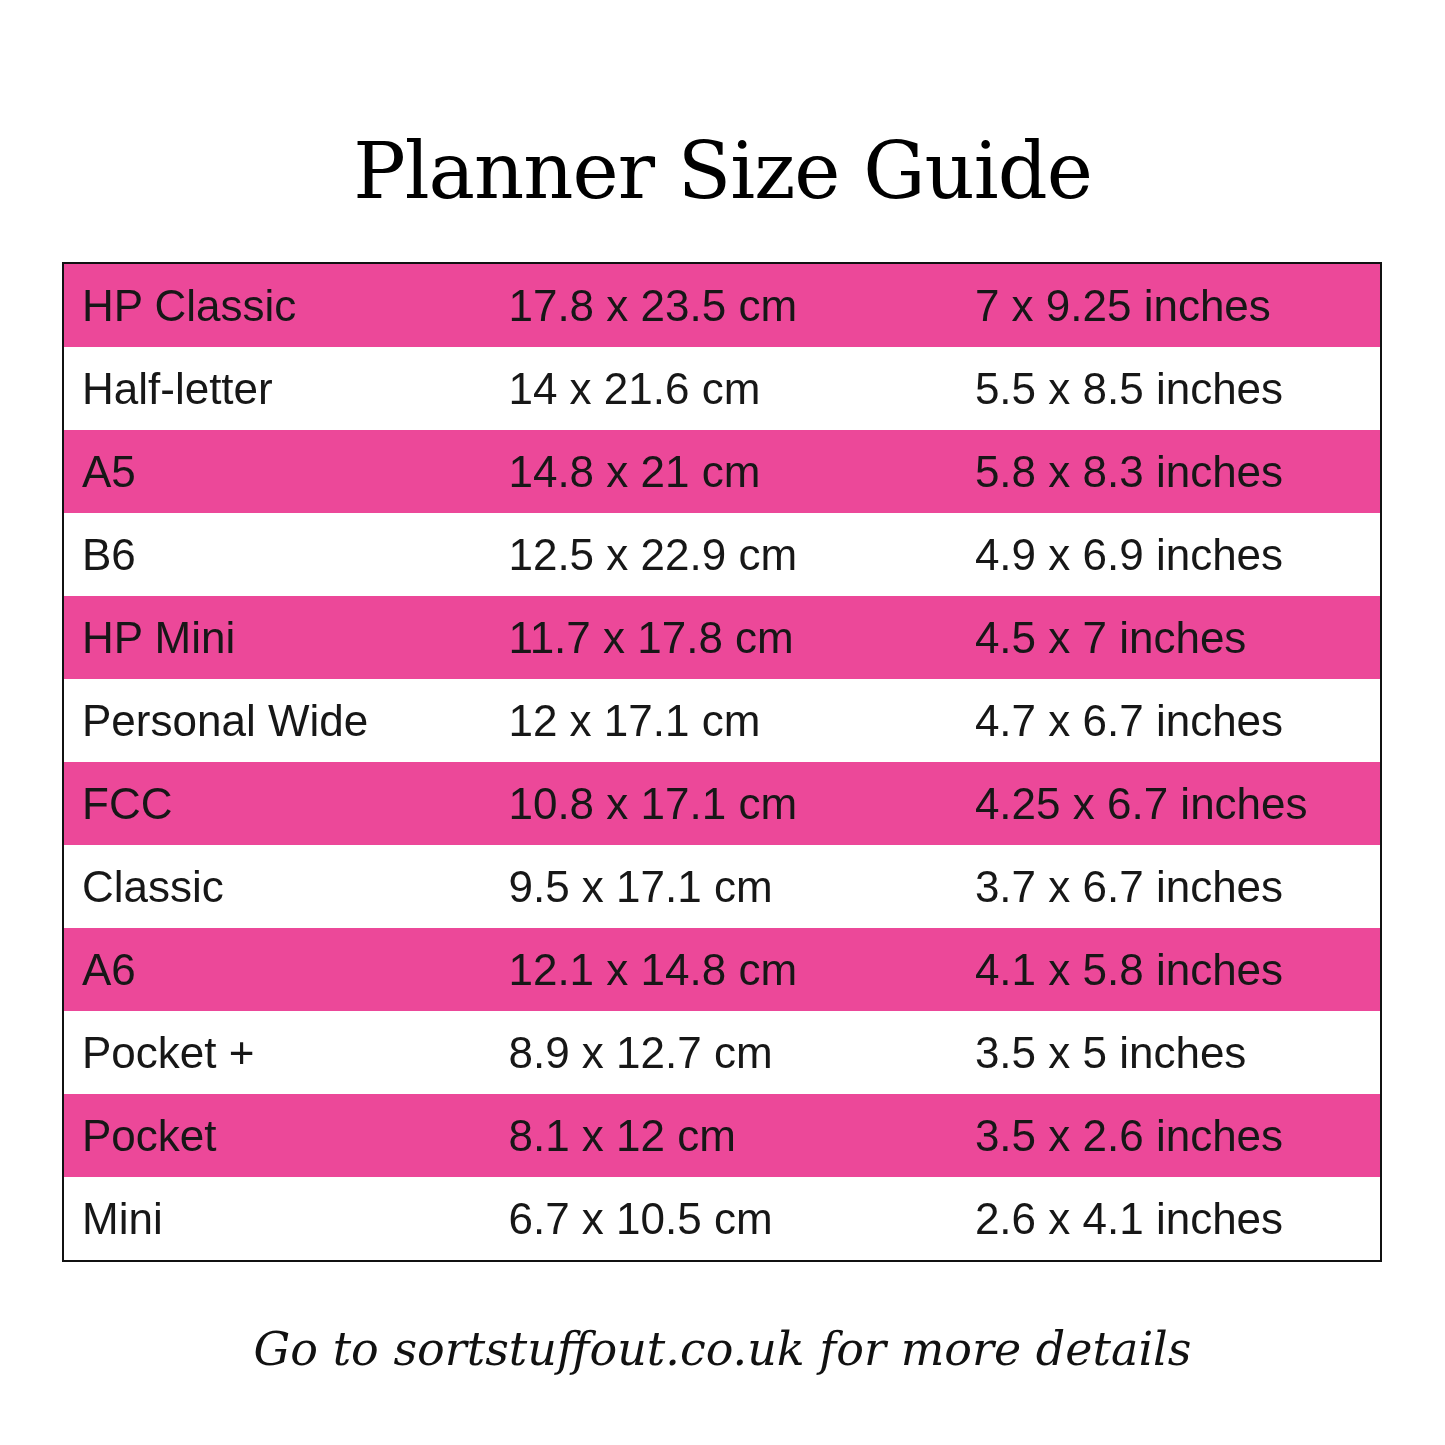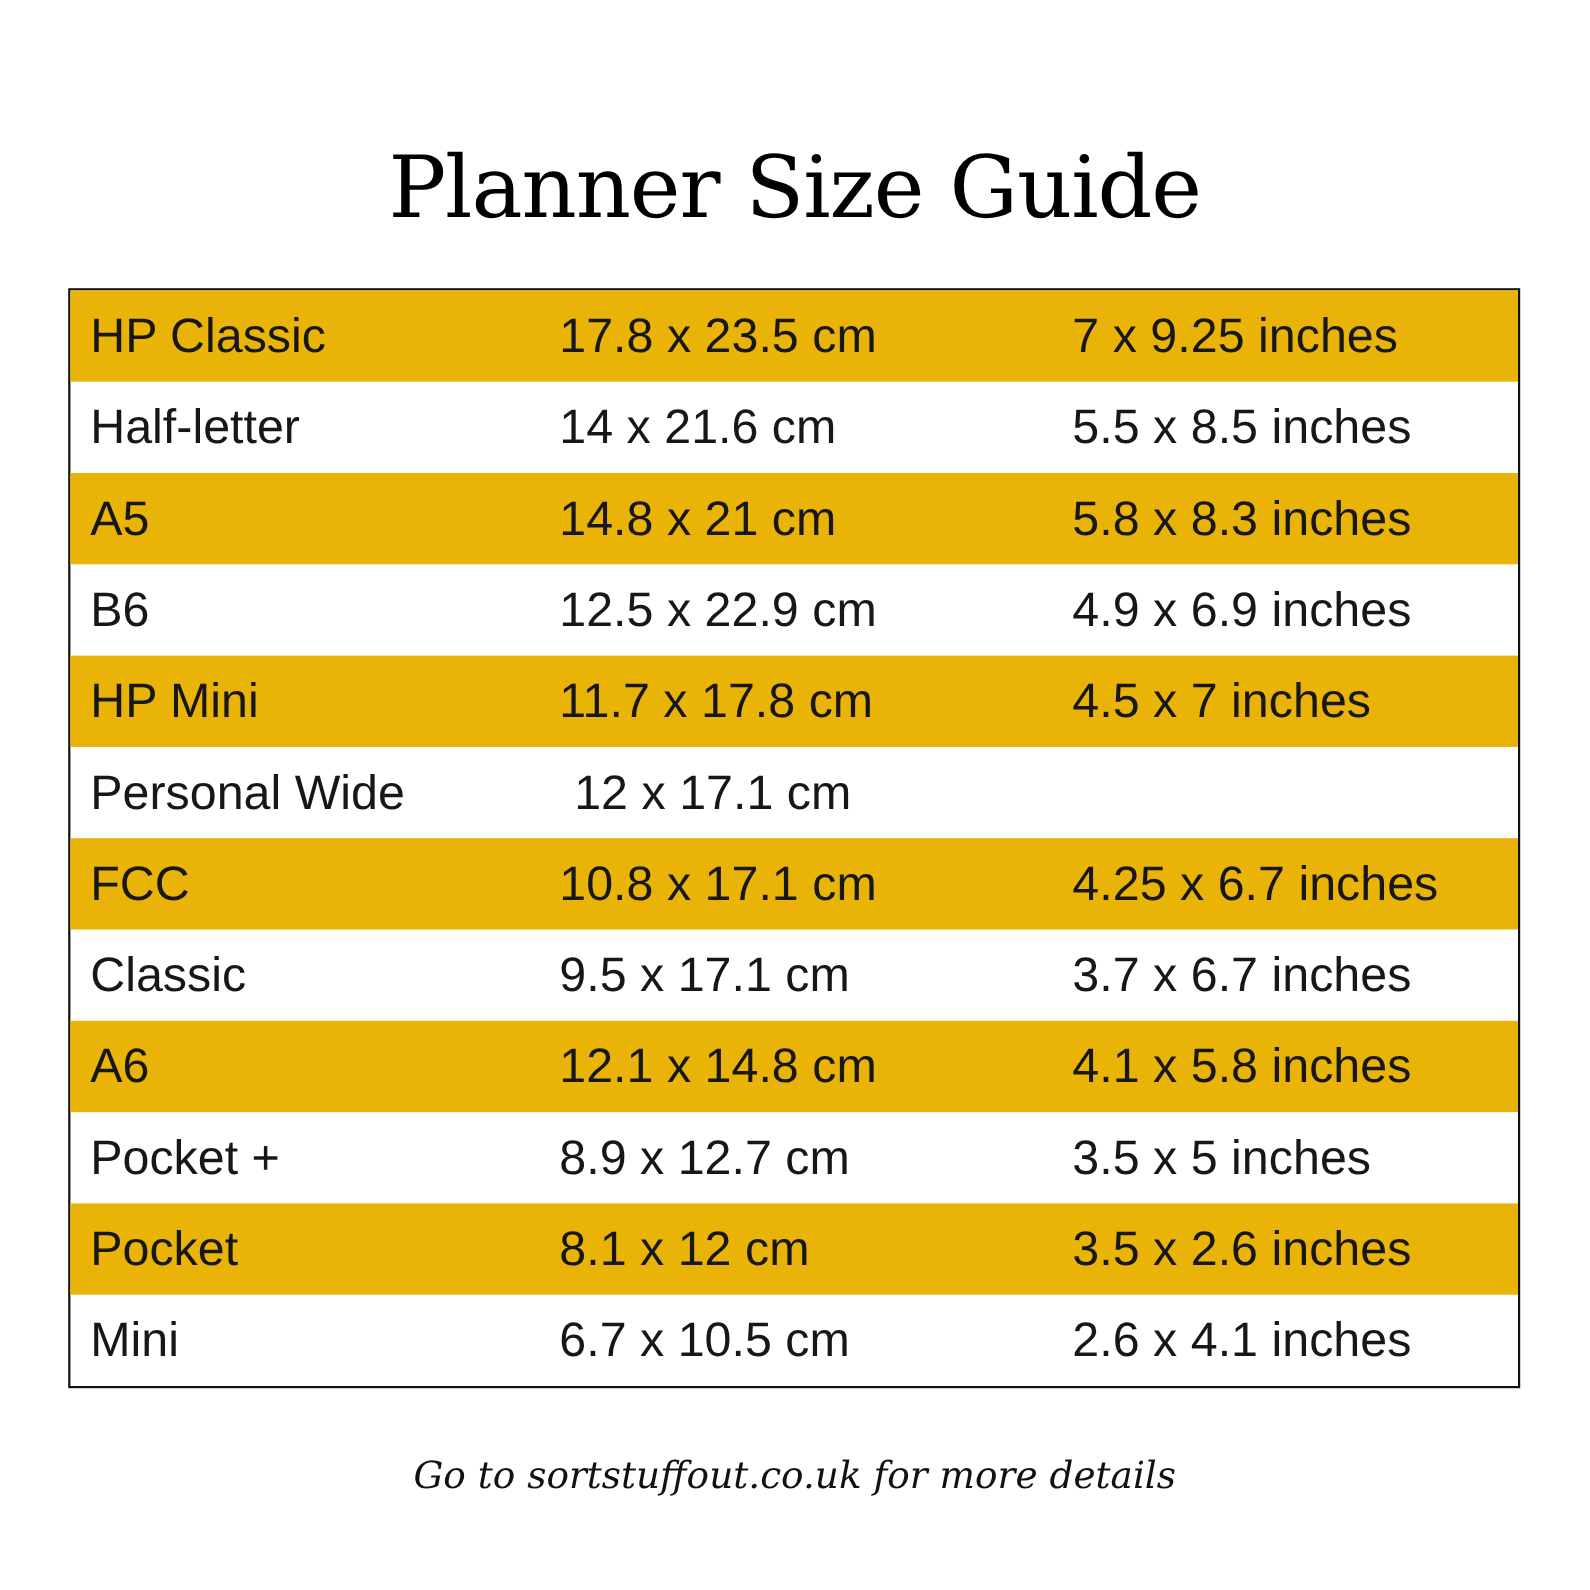--- a/index.html
+++ b/index.html
@@ -42,21 +42,21 @@
     box-sizing: border-box;
     background: #ffffff;
   }
   .row {
     display: flex;
     align-items: center;
     height: 83px;
     box-sizing: border-box;
   }
   .row.alt {
-    background: #eab308;
+    background: #ec4899;
   }
   .cell {
     font-size: 44px;
     color: #171717;
     white-space: nowrap;
     overflow: hidden;
     line-height: 1;
   }
   .c-name {
     width: 458px;
@@ -73,21 +73,21 @@
     margin-left: 40px;
   }
   .footer {
     position: absolute;
     top: 1322px;
     left: 0;
     width: 1445px;
     text-align: center;
     font-family: "DejaVu Serif", serif;
     font-style: italic;
-    font-size: 34px;
+    font-size: 46px;
     color: #111111;
   }
 </style>
 </head>
 <body>
 
 <div class="page">
 
   <div class="title">Planner Size Guide</div>
 
@@ -113,20 +113,21 @@
       <div class="cell c-in">4.9 x 6.9 inches</div>
     </div>
     <div class="row alt">
       <div class="cell c-name">HP Mini</div>
       <div class="cell c-cm">11.7 x 17.8 cm</div>
       <div class="cell c-in">4.5 x 7 inches</div>
     </div>
     <div class="row">
       <div class="cell c-name">Personal Wide</div>
       <div class="cell c-cm">12 x 17.1 cm</div>
+      <div class="cell c-in">4.7 x 6.7 inches</div>
     </div>
     <div class="row alt">
       <div class="cell c-name">FCC</div>
       <div class="cell c-cm">10.8 x 17.1 cm</div>
       <div class="cell c-in">4.25 x 6.7 inches</div>
     </div>
     <div class="row">
       <div class="cell c-name">Classic</div>
       <div class="cell c-cm">9.5 x 17.1 cm</div>
       <div class="cell c-in">3.7 x 6.7 inches</div>

